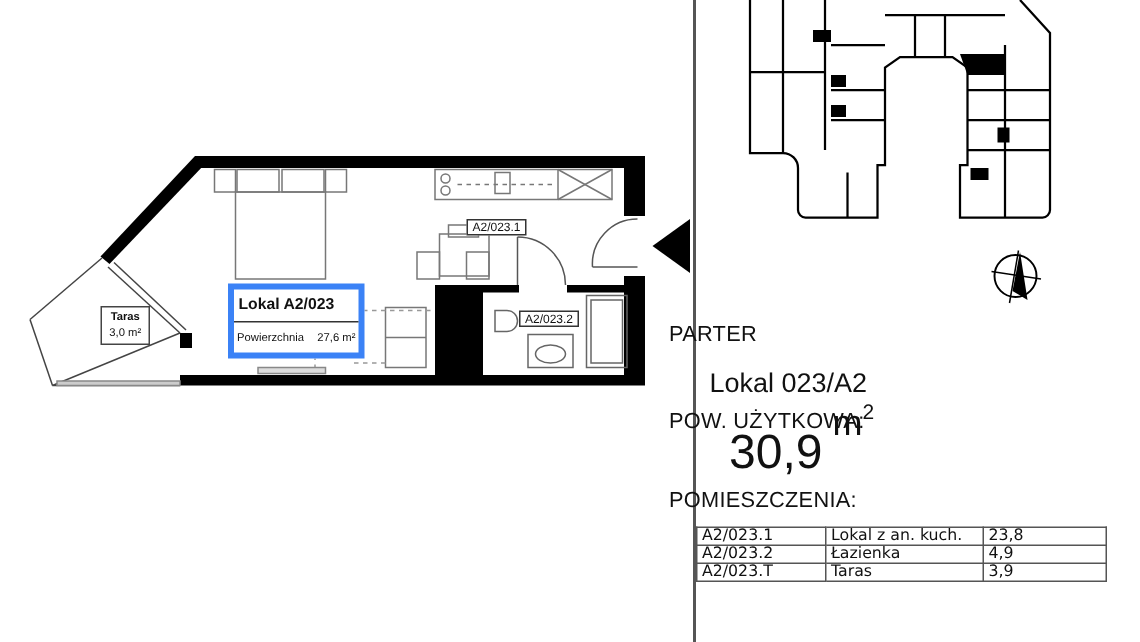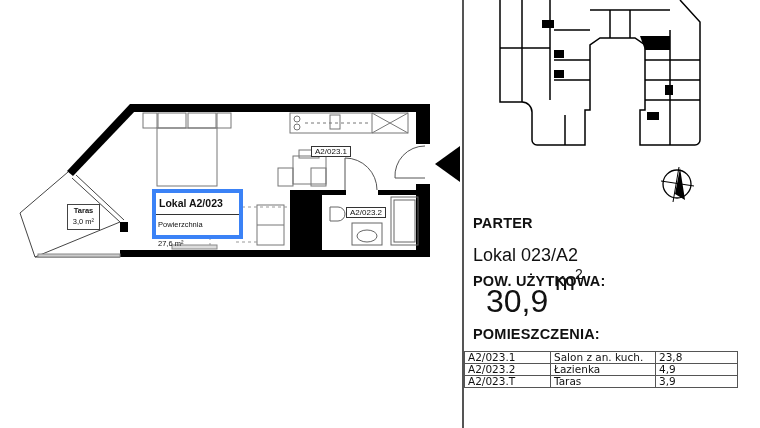--- a/index.html
+++ b/index.html
@@ -1,33 +1,33 @@
 <!DOCTYPE html>
 <html><head>
 <meta charset="utf-8">
 <style>
   html, body { margin:0; padding:0; background:#ffffff; }
   body { width:760px; height:428px; position:relative; overflow:hidden; font-family:"Liberation Sans", sans-serif; color:#111; }
   #plan { position:absolute; left:0; top:0; width:460px; height:428px; }
   #divider { position:absolute; left:462px; top:0; width:2px; height:428px; background:#555; }
   #keyplan { position:absolute; left:470px; top:0; width:270px; height:150px; }
   #compass { position:absolute; left:658px; top:164px; width:40px; height:40px; }
-  .info-title { position:absolute; left:473px; font-weight:bold; font-size:14.5px; letter-spacing:0.2px; }
+  .info-title { position:absolute; left:446px; font-weight:normal; font-size:14.5px; letter-spacing:0.2px; }
   .info-text { position:absolute; left:473px; font-size:18px; }
   .area-value { position:absolute; left:486px; top:283px; font-size:32px; }
   .area-unit { position:absolute; left:555px; top:268px; font-size:24px; font-weight:normal; }
   .area-unit sup { font-size:14px; position:relative; top:-2px; }
   table.rooms { position:absolute; left:464px; top:351px; width:274px; border-collapse:collapse; font-family:"DejaVu Sans", sans-serif; font-size:10.5px; }
   table.rooms td { border:1px solid #555; padding:0 3px; height:11px; line-height:11px; white-space:nowrap; }
   table.rooms td.c1 { width:79px; }
   table.rooms td.c2 { width:98px; }
   .label-box { position:absolute; background:#fff; border:1px solid #333; font-size:8px; line-height:9px; padding:0 3px; white-space:nowrap; }
   #lokal-box { position:absolute; left:152px; top:189px; width:83px; height:42px; border:4px solid #3b82f6; background:#fff; }
   #lokal-box .top { height:21px; border-bottom:1px solid #333; font-weight:bold; font-size:10.5px; line-height:21px; padding-left:3px; }
-  #lokal-box .bot { font-size:7.5px; line-height:19px; padding-left:2px; display:flex; justify-content:space-between; padding-right:2px;flex-direction:column; }
+  #lokal-box .bot { font-size:7.5px; line-height:19px; padding-left:2px; display:flex; justify-content:space-between; padding-right:2px; }
   #taras-box { position:absolute; left:67px; top:204px; width:31px; height:24px; border:1px solid #444; background:#fff; font-size:7.5px; text-align:center; line-height:11px; }
 </style>
 </head>
 <body>
 
 <div id="plan">
   <svg width="460" height="428" viewBox="0 0 460 428">
 
     <g fill="#000">
 
@@ -174,21 +174,21 @@
 <div class="info-text" style="top:245px;">Lokal 023/A2</div>
 <div class="info-title" style="top:273px;">POW. UŻYTKOWA:</div>
 <div class="area-value">30,9</div>
 <div class="area-unit"><span>m</span><sup>2</sup></div>
 <div class="info-title" style="top:326px;">POMIESZCZENIA:</div>
 
 <table class="rooms">
   <tbody>
     <tr>
       <td class="c1">A2/023.1</td>
-      <td class="c2">Salon z an. kuch.</td>
+      <td class="c2">Lokal z an. kuch.</td>
       <td>23,8</td>
     </tr>
     <tr>
       <td class="c1">A2/023.2</td>
       <td class="c2">Łazienka</td>
       <td>4,9</td>
     </tr>
     <tr>
       <td class="c1">A2/023.T</td>
       <td class="c2">Taras</td>

